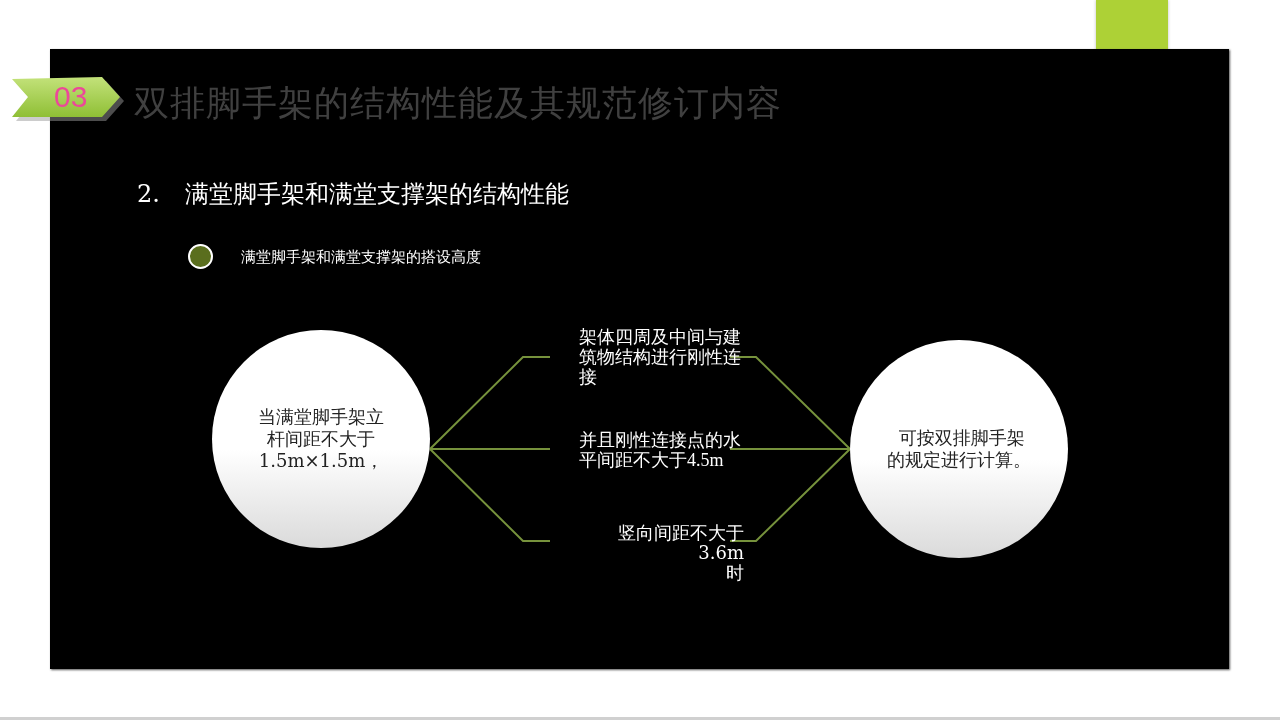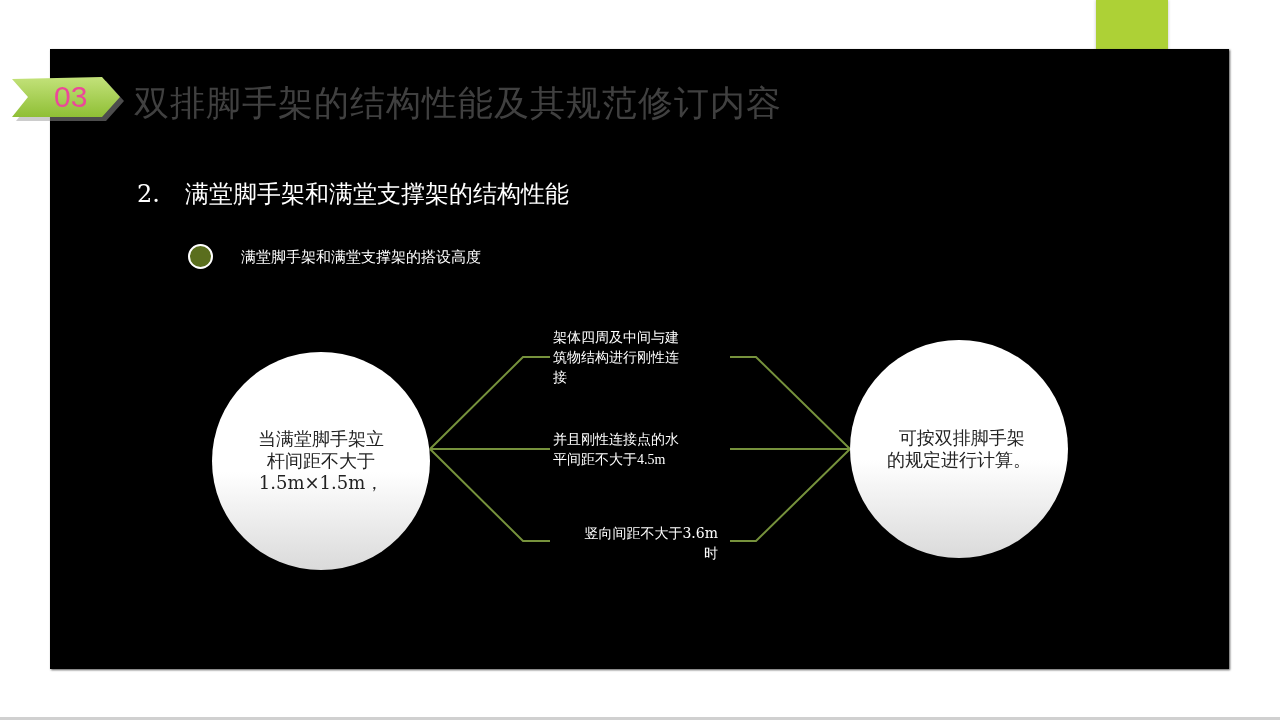--- a/index.html
+++ b/index.html
@@ -14,25 +14,25 @@
   .badge svg { position: absolute; left: 0; top: 0; }
   .badge-num { position: absolute; left: 42px; top: 3px; font-family: Liberation Sans, sans-serif; font-size: 30px; color: #ec4899; letter-spacing: 0px; }
   .title { position: absolute; left: 134px; top: 80px; font-size: 35px; color: #404040; white-space: nowrap; letter-spacing: 1px; }
   .subtitle { position: absolute; left: 137px; top: 178px; font-size: 24px; color: #ffffff; white-space: nowrap; }
   .subtitle .num { display: inline-block; width: 48px; font-family: "DejaVu Serif", serif; }
   .bullet { position: absolute; left: 188px; top: 244px; width: 25px; height: 25px; border-radius: 50%; background: #5a6e1e; border: 2px solid #ffffff; box-sizing: border-box; }
   .bullet-text { position: absolute; left: 241px; top: 248px; font-size: 15px; color: #ffffff; font-family: "DejaVu Serif", serif; white-space: nowrap; }
   .circle { position: absolute; width: 218px; height: 218px; border-radius: 50%;
     background: linear-gradient(to bottom, #ffffff 0%, #ffffff 55%, #dadada 100%);
     display: flex; align-items: center; justify-content: center; text-align: center; color: #222; }
-  .circle-left { left: 212px; top: 352px; }
+  .circle-left { left: 212px; top: 330px; }
   .circle-right { left: 850px; top: 340px; }
   .circle-text { font-family: "DejaVu Serif", serif; font-size: 18px; line-height: 22px; width: 180px; white-space: pre-line; }
   .connector { position: absolute; left: 0; top: 0; }
-  .branch-text { position: absolute; left: 553px; width: 165px; font-family: "DejaVu Serif", serif; font-size: 14px; line-height: 20px; color: #ffffff; white-space: pre-line; }
+  .branch-text { position: absolute; left: 579px; width: 165px; font-family: "DejaVu Serif", serif; font-size: 18px; line-height: 20px; color: #ffffff; white-space: pre-line; }
 </style>
 </head>
 <body>
 
 <div class="green-tab"></div>
 <div class="panel"></div>
 <div class="bottom-line"></div>
 
 <div class="badge">
   <svg width="112" height="45" viewBox="0 0 112 45">

